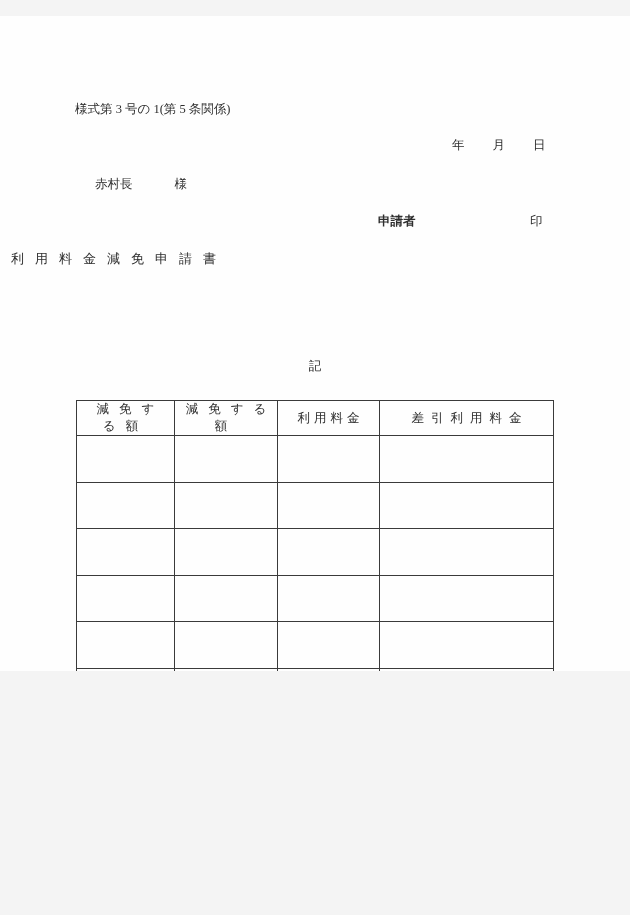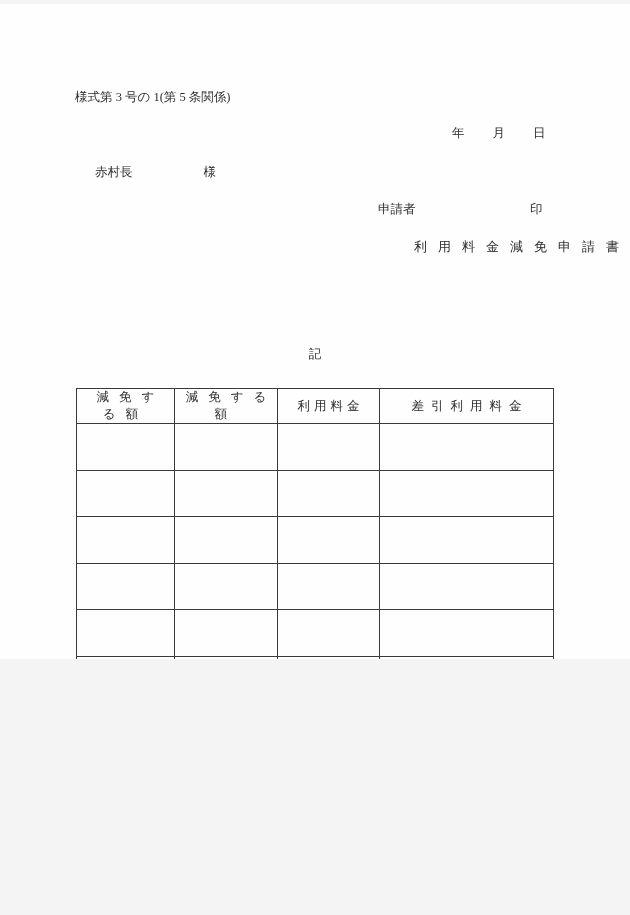--- a/index.html
+++ b/index.html
@@ -4,49 +4,49 @@
 <style>
   html, body {
     margin: 0;
     padding: 0;
     background: #f4f4f4;
   }
   .page {
     position: relative;
     width: 630px;
     height: 655px;
-    margin: 4px auto;
+    margin: 16px auto;
     background: #fefefe;
     color: #2e2e2e;
     font-family: "Liberation Serif", "DejaVu Serif", serif;
     font-size: 12.5px;
     overflow: hidden;
   }
   .abs {
     position: absolute;
     line-height: 1.15;
     white-space: nowrap;
   }
   .form-number { left: 75px; top: 86px; }
   .date-line {
     left: 452px; top: 122px;
     display: flex;
     gap: 28px;
   }
   .addressee {
     left: 95px; top: 161px;
     display: flex;
-    gap: 71px;
+    gap: 42px;
   }
-  .applicant-label { left: 378px; top: 198px; }
+  .applicant-label { left: 378px; top: 198px; font-weight: bold; }
   .seal-label { left: 530px; top: 198px; }
   .doc-title {
     left: 0; top: 236px;
     width: 100%;
-    text-align: right;
+    text-align: left;
     font-size: 13px;
     letter-spacing: 11px;
     text-indent: 11px;
     white-space: nowrap;
   }
   .body-line1 { left: 100px; top: 281px; }
   .body-line2 { left: 85px; top: 307px; }
   .record-marker {
     left: 0; top: 343px;
     width: 100%;

